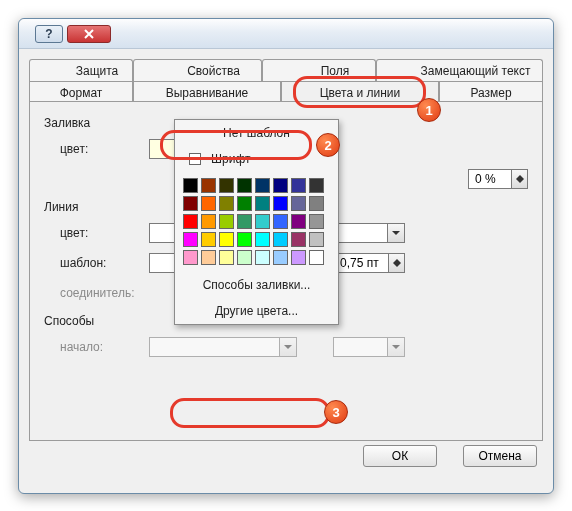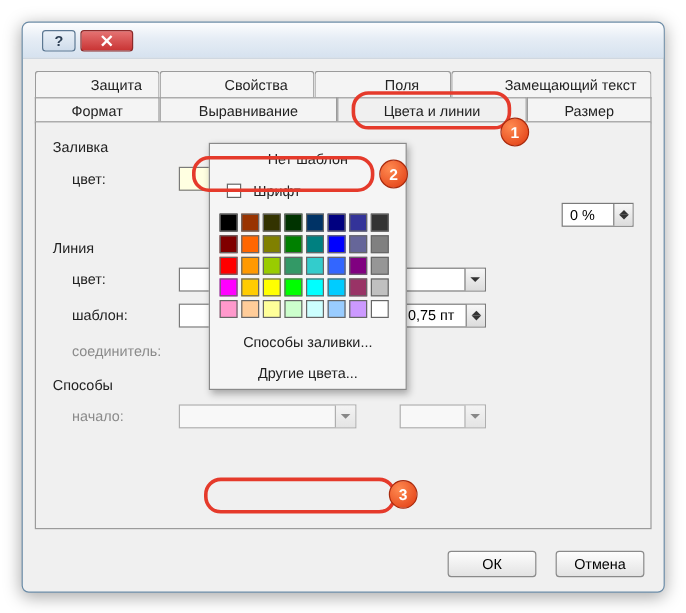--- a/index.html
+++ b/index.html
@@ -21,21 +21,21 @@
 .lbl.dim{color:#8a8a8a;}
 .combo{height:20px;border:1px solid #7a7a7a;background:#fff;display:flex;align-items:center;position:relative;}
 .combo .drop{position:absolute;right:0;top:0;width:17px;height:100%;border-left:1px solid #7a7a7a;background:linear-gradient(#f7f7f7,#dcdcdc);display:flex;align-items:center;justify-content:center;}
 .combo .drop::after{content:"";border:4px solid transparent;border-top-color:#333;margin-top:3px;}
 .spinner{width:60px;height:20px;border:1px solid #7a7a7a;background:#fff;position:relative;display:flex;align-items:center;padding-left:6px;}
 .spinner .sp{position:absolute;right:0;top:0;width:16px;height:100%;border-left:1px solid #7a7a7a;background:linear-gradient(#f7f7f7,#dcdcdc);}
 .spinner .sp::before,.spinner .sp::after{content:"";position:absolute;left:4px;border:4px solid transparent;}
 .spinner .sp::before{top:1px;border-bottom-color:#333;}
 .spinner .sp::after{bottom:1px;border-top-color:#333;}
 .slider{flex:1;height:20px;position:relative;margin-right:12px;}
-.footer{position:absolute;left:4px;right:0;bottom:0;height:36px;display:flex;justify-content:flex-end;align-items:flex-end;gap:16px;padding-right:6px;}
+.footer{position:absolute;left:4px;right:0;bottom:0;height:36px;display:flex;justify-content:flex-end;align-items:flex-start;gap:26px;padding-right:6px;}
 .btn{min-width:74px;height:22px;border:1px solid #8a8a8a;background:linear-gradient(#fdfdfd,#e3e3e3);border-radius:3px;display:flex;align-items:center;justify-content:center;cursor:pointer;}
 
 .popup{position:absolute;left:155px;top:100px;width:165px;background:#f5f5f5;border:1px solid #8a8a8a;box-shadow:2px 3px 6px rgba(0,0,0,.3);z-index:20;}
 .popup .item{height:26px;display:flex;align-items:center;justify-content:center;color:#222;}
 .autochk{width:12px;height:12px;border:1px solid #666;background:#fff;margin-right:10px;}
 .swatches{padding:6px 8px 4px;}
 .sw-row{display:flex;gap:3px;margin-bottom:3px;}
 .sw{width:15px;height:15px;border:1px solid #666;}
 
 .callout{position:absolute;border:3px solid #e53a2b;border-radius:14px;z-index:40;pointer-events:none;}

